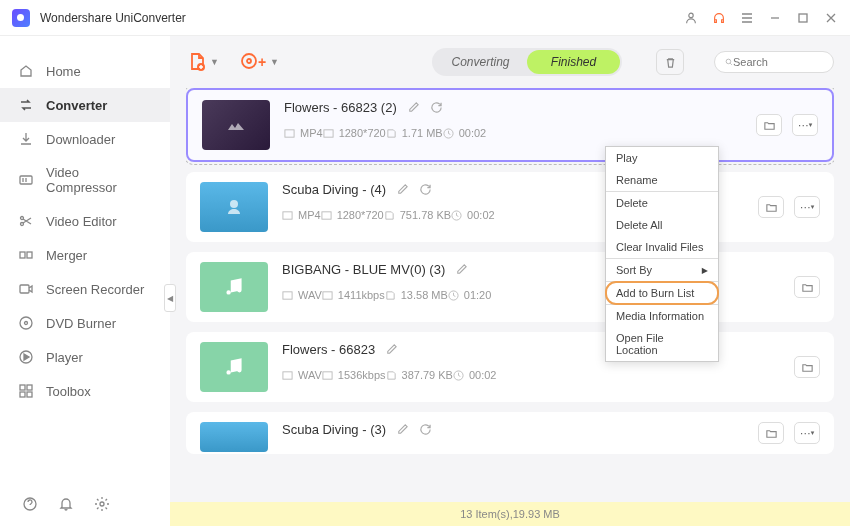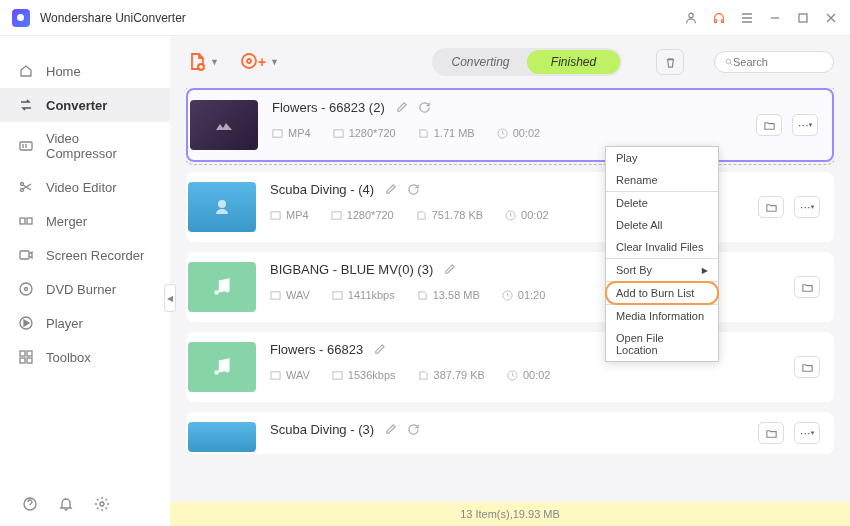--- a/index.html
+++ b/index.html
@@ -22,31 +22,31 @@
 .toolbar { display: flex; align-items: center; gap: 20px; margin-bottom: 12px; }
 .tool-btn { display: flex; align-items: center; gap: 2px; color: #ff6b35; cursor: pointer; }
 .tool-btn.cd { color: #ff6b35; }
 .tab-switch { margin-left: auto; display: flex; background: #e8e8eb; border-radius: 16px; padding: 2px; width: 190px; font-style: italic; }
 .tab { flex: 1; text-align: center; padding: 5px 12px; font-size: 12px; border-radius: 14px; color: #666; cursor: pointer; }
 .tab.active { background: #bef264; color: #333; }
 .trash-btn { width: 28px; height: 26px; border: 1px solid #ddd; border-radius: 6px; display: flex; align-items: center; justify-content: center; margin-left: 14px; cursor: pointer; }
 .search { display: flex; align-items: center; background: #fff; border: 1px solid #ddd; border-radius: 14px; padding: 4px 10px; margin-left: 10px; width: 120px; }
 .search input { border: none; outline: none; font-size: 11px; width: 90px; background: transparent; }
 .list { flex: 1; overflow: hidden; }
-.file-row { background: #fff; border-radius: 8px; padding: 10px 2px; margin-bottom: 10px; display: flex; align-items: flex-start; gap: 14px; position: relative; }
+.file-row { background: #fff; border-radius: 8px; padding: 10px 14px; margin-bottom: 10px; display: flex; align-items: flex-start; gap: 14px; position: relative; }
 .file-row.selected { border: 2px solid #9a8cff; background: #fafaff; }
 .file-row.dashed { outline: 1px dashed #bbb; outline-offset: 2px; border-radius: 8px; }
 .thumb { width: 68px; height: 50px; border-radius: 4px; background: #87d4a8; display: flex; align-items: center; justify-content: center; color: #fff; flex-shrink: 0; }
 .thumb.video1 { background: linear-gradient(135deg, #4a3a5a, #2a1a3a); }
 .thumb.video2 { background: linear-gradient(180deg, #5ab8e8, #3a98c8); }
 .file-info { flex: 1; }
 .file-title-row { display: flex; align-items: center; gap: 10px; margin-bottom: 12px; }
 .file-title { font-size: 13px; color: #333; font-weight: 500; }
 .mini-icon { color: #aaa; cursor: pointer; }
-.meta-row { display: flex; align-items: center; gap: 22px; font-size: 11px; color: #999; }
+.meta-row { display: flex; align-items: center; font-size: 11px; color: #999; }
 .meta { display: flex; align-items: center; gap: 5px; }
 .row-actions { position: absolute; right: 14px; top: 50%; transform: translateY(-50%); display: flex; gap: 10px; align-items: center; }
 .action-btn { width: 26px; height: 22px; border: 1px solid #ddd; border-radius: 5px; display: flex; align-items: center; justify-content: center; cursor: pointer; font-size: 11px; color: #666; background: #fff; }
 .context-menu { position: absolute; left: 605px; top: 146px; width: 114px; background: #fff; border: 1px solid #ccc; box-shadow: 0 2px 10px rgba(0,0,0,0.15); z-index: 20; font-size: 11px; }
 .ctx-item { padding: 5px 10px; color: #444; cursor: pointer; display: flex; justify-content: space-between; align-items: center; }
 .ctx-sep { height: 1px; background: #ddd; }
 .ctx-item.highlighted { outline: 2px solid #f0a050; outline-offset: -1px; border-radius: 10px; }
 .status-bar { text-align: center; font-size: 11px; color: #888; padding: 6px 0; background: #fef9c3; margin: 0 -16px; }
 svg { display: block; }
 </style>
@@ -105,20 +105,28 @@
       <span class="side-icon">
           <svg width="16" height="16" viewBox="0 0 16 16" fill="none" stroke="currentColor" stroke-width="1.5">
             <path d="M3 5h8l-2-2M13 11H5l2 2"></path>
           </svg>
         </span>
       <span>Converter</span>
     </div>
     <div class="sidebar-item">
       <span class="side-icon">
           <svg width="16" height="16" viewBox="0 0 16 16" fill="none" stroke="currentColor" stroke-width="1.3">
+            <path d="M8 2v8m-3-3l3 3 3-3M3 13h10"></path>
+          </svg>
+        </span>
+      <span>Downloader</span>
+    </div>
+    <div class="sidebar-item">
+      <span class="side-icon">
+          <svg width="16" height="16" viewBox="0 0 16 16" fill="none" stroke="currentColor" stroke-width="1.3">
             <rect x="2" y="4" width="12" height="8" rx="1"></rect>
             <path d="M5 6v4M8 6v4"></path>
           </svg>
         </span>
       <span>Video Compressor</span>
     </div>
     <div class="sidebar-item">
       <span class="side-icon">
           <svg width="16" height="16" viewBox="0 0 16 16" fill="none" stroke="currentColor" stroke-width="1.3">
             <circle cx="4" cy="5" r="1.5"></circle>

